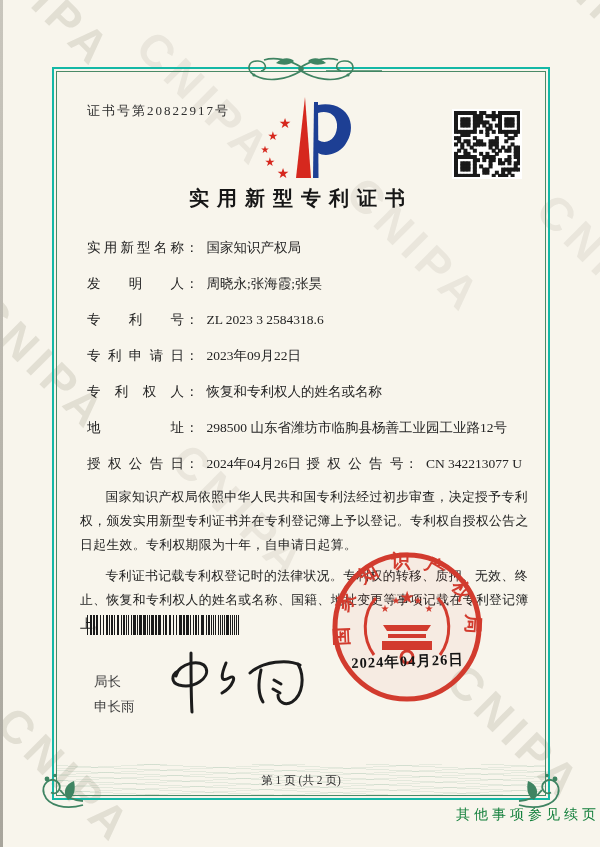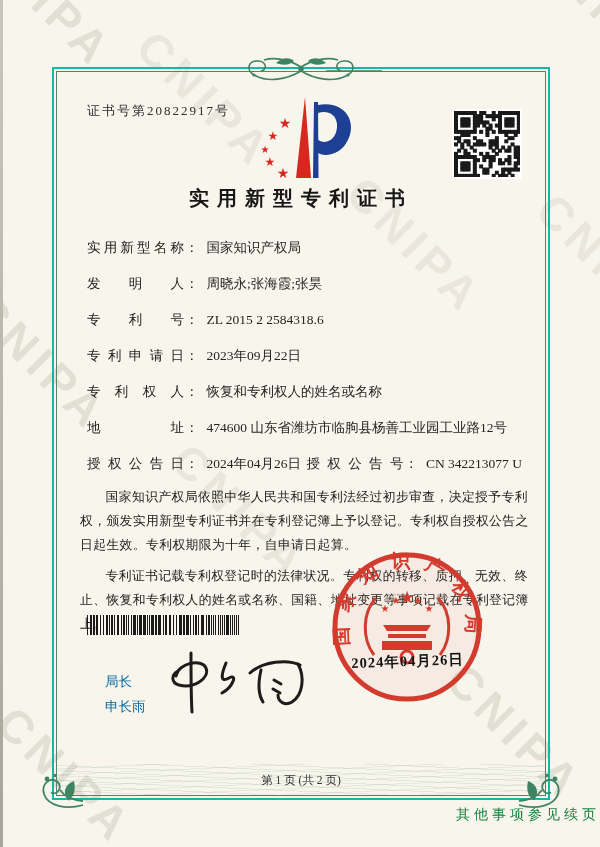--- a/index.html
+++ b/index.html
@@ -48,21 +48,21 @@
   .colon{margin:0 8px 0 1px;}
   .frow-split{display:flex;}
   .fgroup1{width:240px;}
   .fgroup2{flex:1;}
 
   .paras{position:absolute;left:18px;right:15px;top:416px;font-size:12.8px;line-height:1.88;color:#1c1c1c;}
   .paras p{margin:0 0 7px 8px;text-indent:2em;letter-spacing:0.4px;}
 
   .barcode{position:absolute;left:33px;top:546px;}
 
-  .signer{position:absolute;left:51px;top:601px;font-size:13.5px;line-height:1.85;color:#0369a1;
+  .signer{position:absolute;left:40px;top:601px;font-size:13.5px;line-height:1.85;color:#404040;
     font-family:"Liberation Sans","DejaVu Sans",sans-serif;}
   .signature{position:absolute;left:108px;top:580px;}
 
   .seal{position:absolute;left:328px;top:548px;width:158px;height:158px;z-index:3;}
   .seal-date{position:absolute;left:330px;top:652px;width:155px;text-align:center;z-index:4;
     font-size:14.5px;font-weight:600;color:#141414;transform:rotate(-2deg);letter-spacing:1px;}
 
   .page-info{position:absolute;left:0;right:0;bottom:10px;text-align:center;font-size:11.5px;color:#333;z-index:3;}
 
   .footer-note{position:absolute;left:0;right:0;top:806px;text-align:right;
@@ -392,21 +392,21 @@
           <span>发</span>
           <span>明</span>
           <span>人</span>
         </span><span class="colon">：</span><span class="val">周晓永;张海霞;张昊</span>
     </div>
     <div class="frow">
       <span class="lbl">
           <span>专</span>
           <span>利</span>
           <span>号</span>
-        </span><span class="colon">：</span><span class="val">ZL 2015 2 2584318.6</span>
+        </span><span class="colon">：</span><span class="val">ZL 2023 3 2584318.6</span>
     </div>
     <div class="frow">
       <span class="lbl">
           <span>专</span>
           <span>利</span>
           <span>申</span>
           <span>请</span>
           <span>日</span>
         </span><span class="colon">：</span><span class="val">2023年09月22日</span>
     </div>
@@ -415,21 +415,21 @@
           <span>专</span>
           <span>利</span>
           <span>权</span>
           <span>人</span>
         </span><span class="colon">：</span><span class="val">恢复和专利权人的姓名或名称</span>
     </div>
     <div class="frow">
       <span class="lbl">
           <span>地</span>
           <span>址</span>
-        </span><span class="colon">：</span><span class="val">474600 山东省潍坊市临朐县杨善工业园工业路12号</span>
+        </span><span class="colon">：</span><span class="val">298500 山东省潍坊市临朐县杨善工业园工业路12号</span>
     </div>
     <div class="frow frow-split">
       <span class="fgroup1">
         <span class="lbl">
             <span>授</span>
             <span>权</span>
             <span>公</span>
             <span>告</span>
             <span>日</span>
           </span><span class="colon">：</span><span class="val">2024年04月26日</span>

